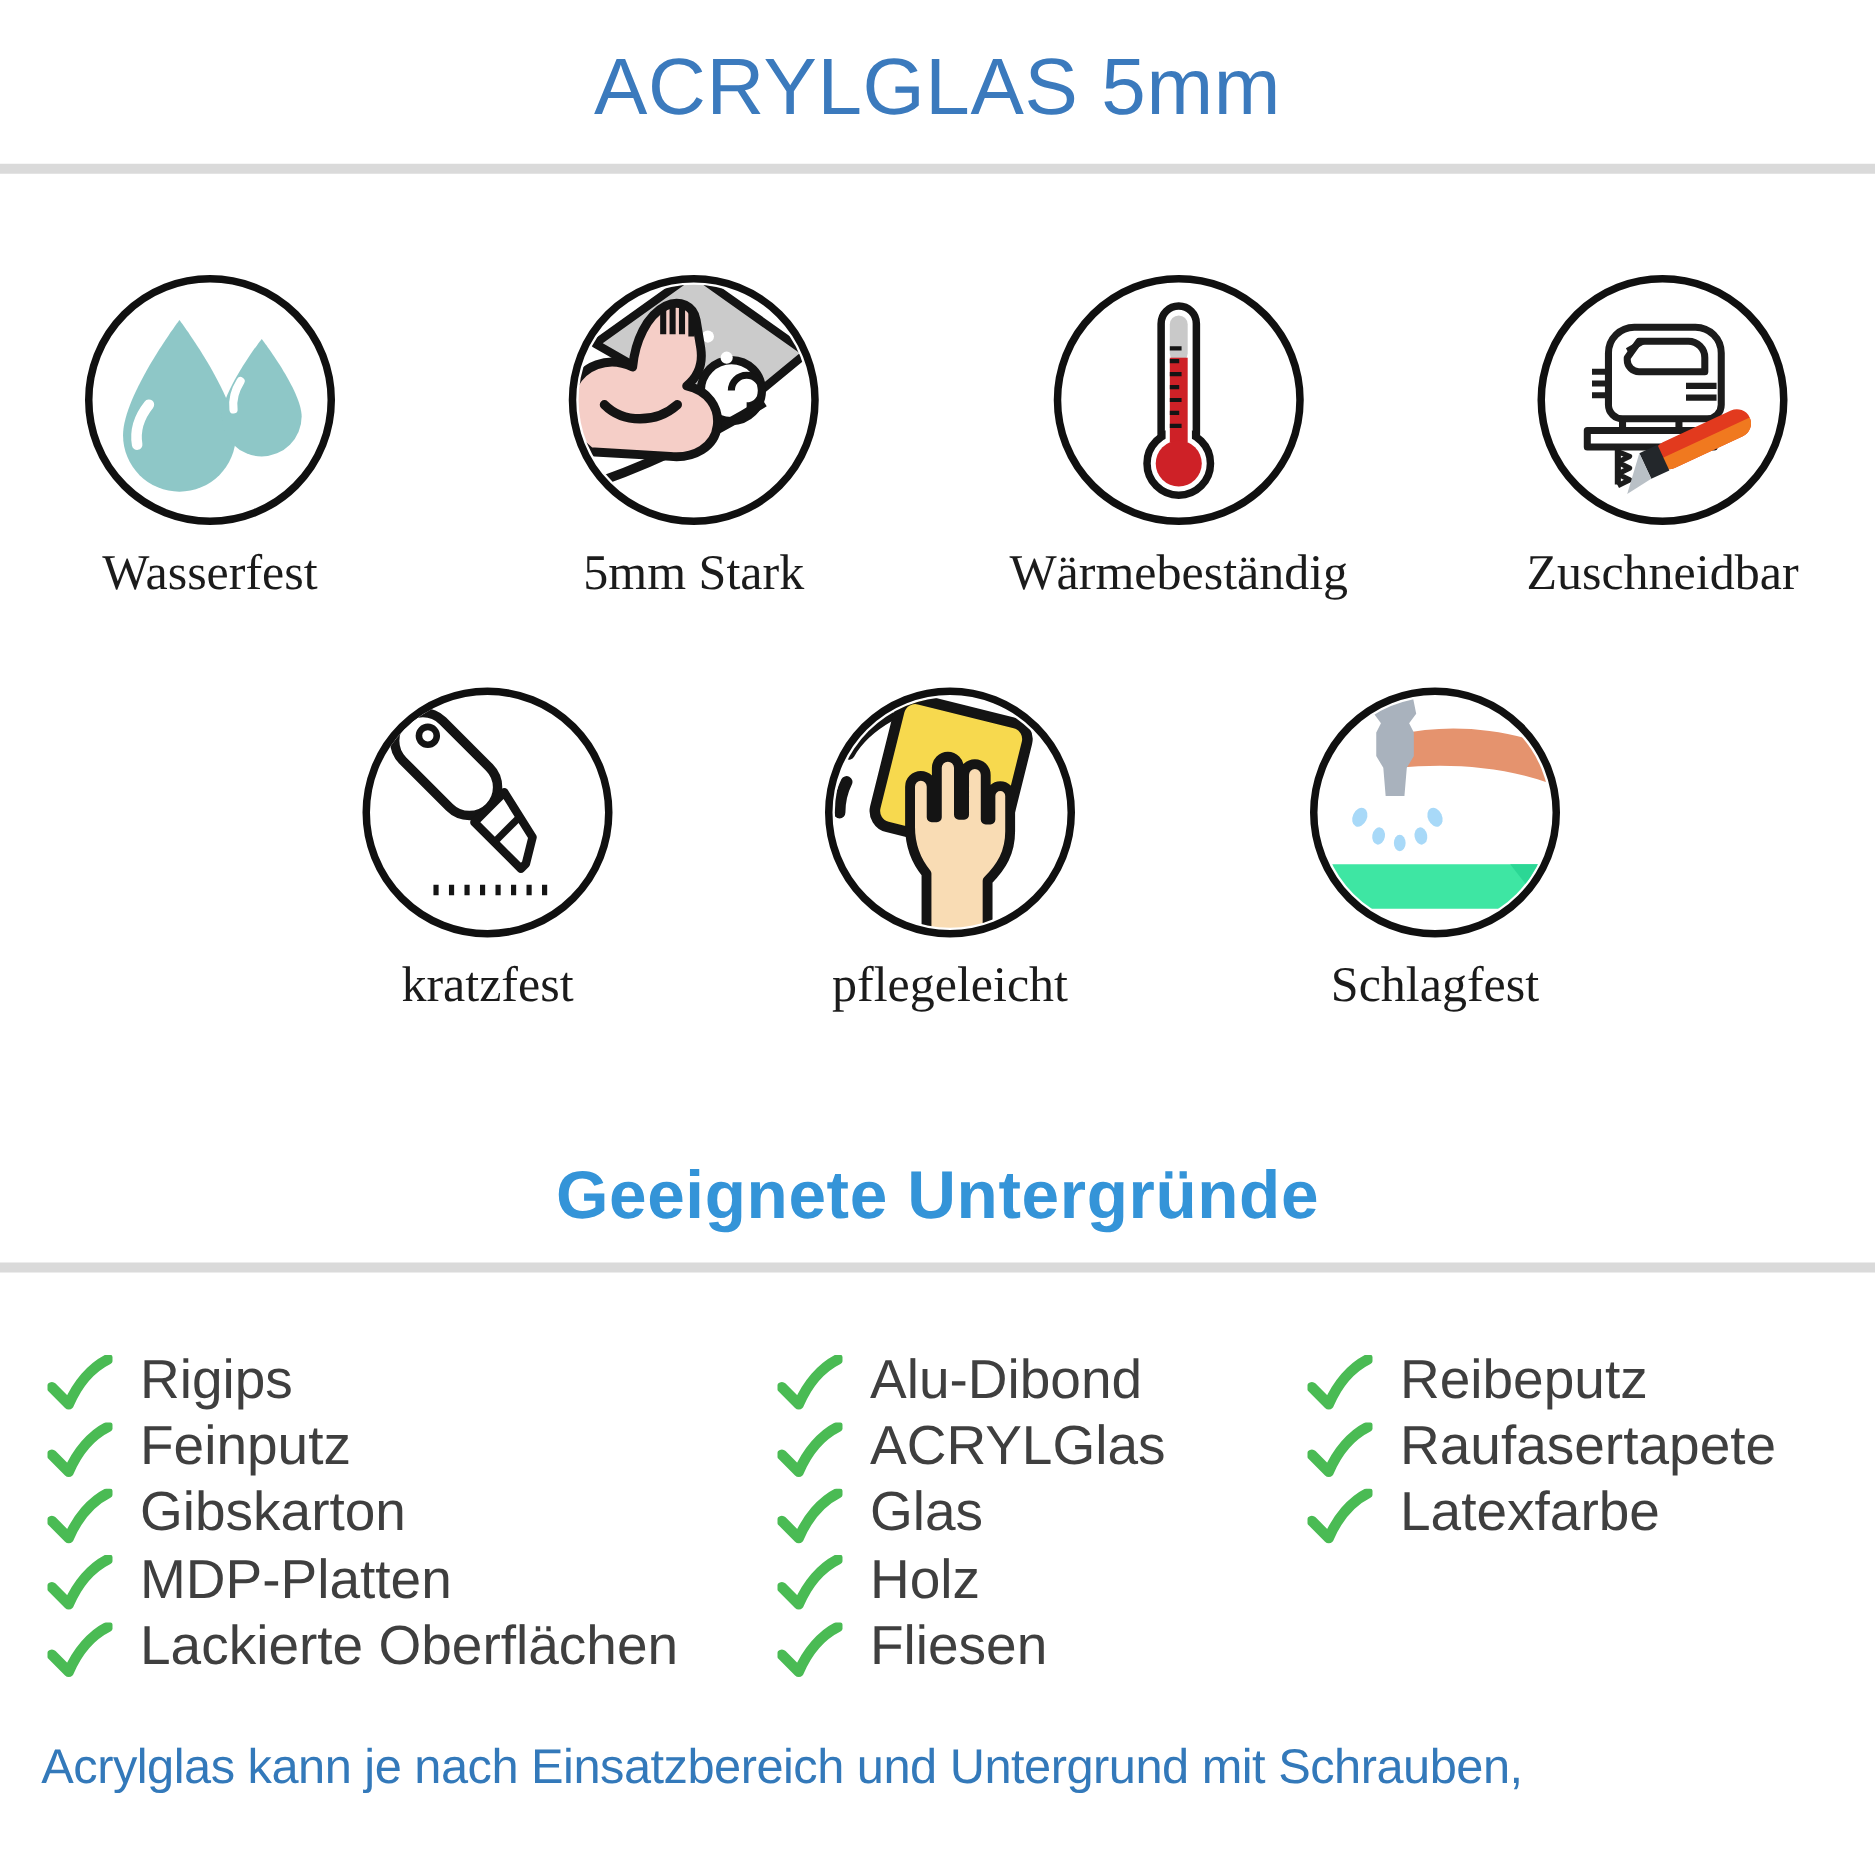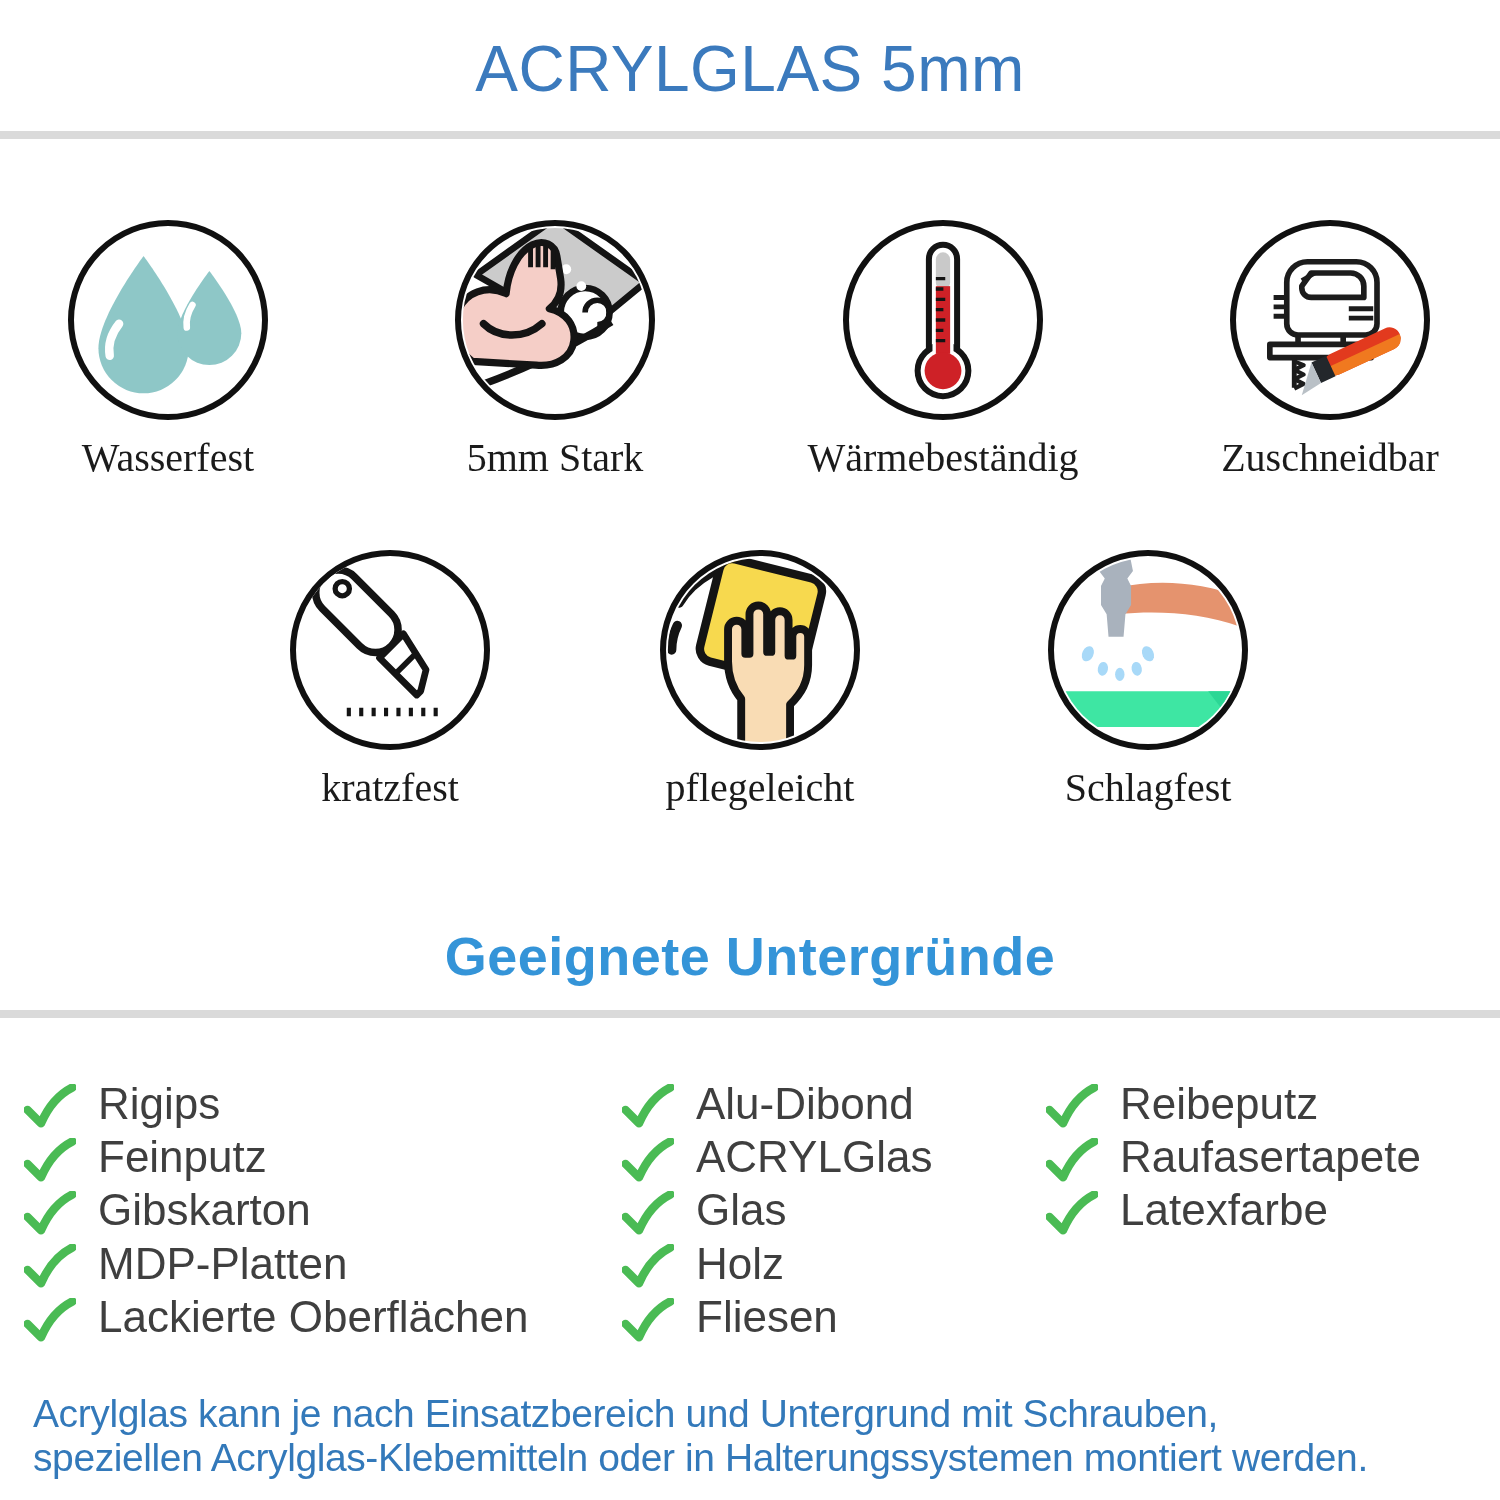--- a/index.html
+++ b/index.html
@@ -27,21 +27,21 @@
   }
   .circle svg{width:100%;height:100%;display:block;}
   .flabel{
     margin-top:14px;font-size:40px;font-weight:500;color:#1b1b1b;white-space:nowrap;font-family:Liberation Serif, serif;
   }
   
   .col{position:absolute;top:1077px;}
   .crow{display:flex;align-items:center;height:53.4px;gap:22px;}
   .crow svg{width:52px;height:45px;flex:0 0 auto;margin-top:6px;}
   .ctext{font-size:44px;color:#3f3f3f;white-space:nowrap;}
-  .col1{left:24px;}
+  .col1{left:38px;}
   .col2{left:622px;}
   .col3{left:1046px;}
   
   .footer{
     position:absolute;left:33px;top:1392px;width:1460px;
     font-size:39px;line-height:44px;color:#3379ba;letter-spacing:-0.4px;
     white-space:nowrap;
   }
 </style>
 </head>
@@ -272,14 +272,13 @@
   <div class="crow">
     <svg viewBox="0 0 46 40">
         <path d="M3 23 L15 35 C21 21 31 9 43 3" fill="none" stroke="#4abb54" stroke-width="7.5" stroke-linecap="round" stroke-linejoin="round"></path>
       </svg>
     <span class="ctext">Latexfarbe</span>
   </div>
 </div>
 
 <div class="footer">
   <div>Acrylglas kann je nach Einsatzbereich und Untergrund mit Schrauben,</div>
-  <div>speziellen Acrylglas-Klebemitteln oder in Halterungssystemen montiert werden.</div>
 </div>
 
 </body></html>

